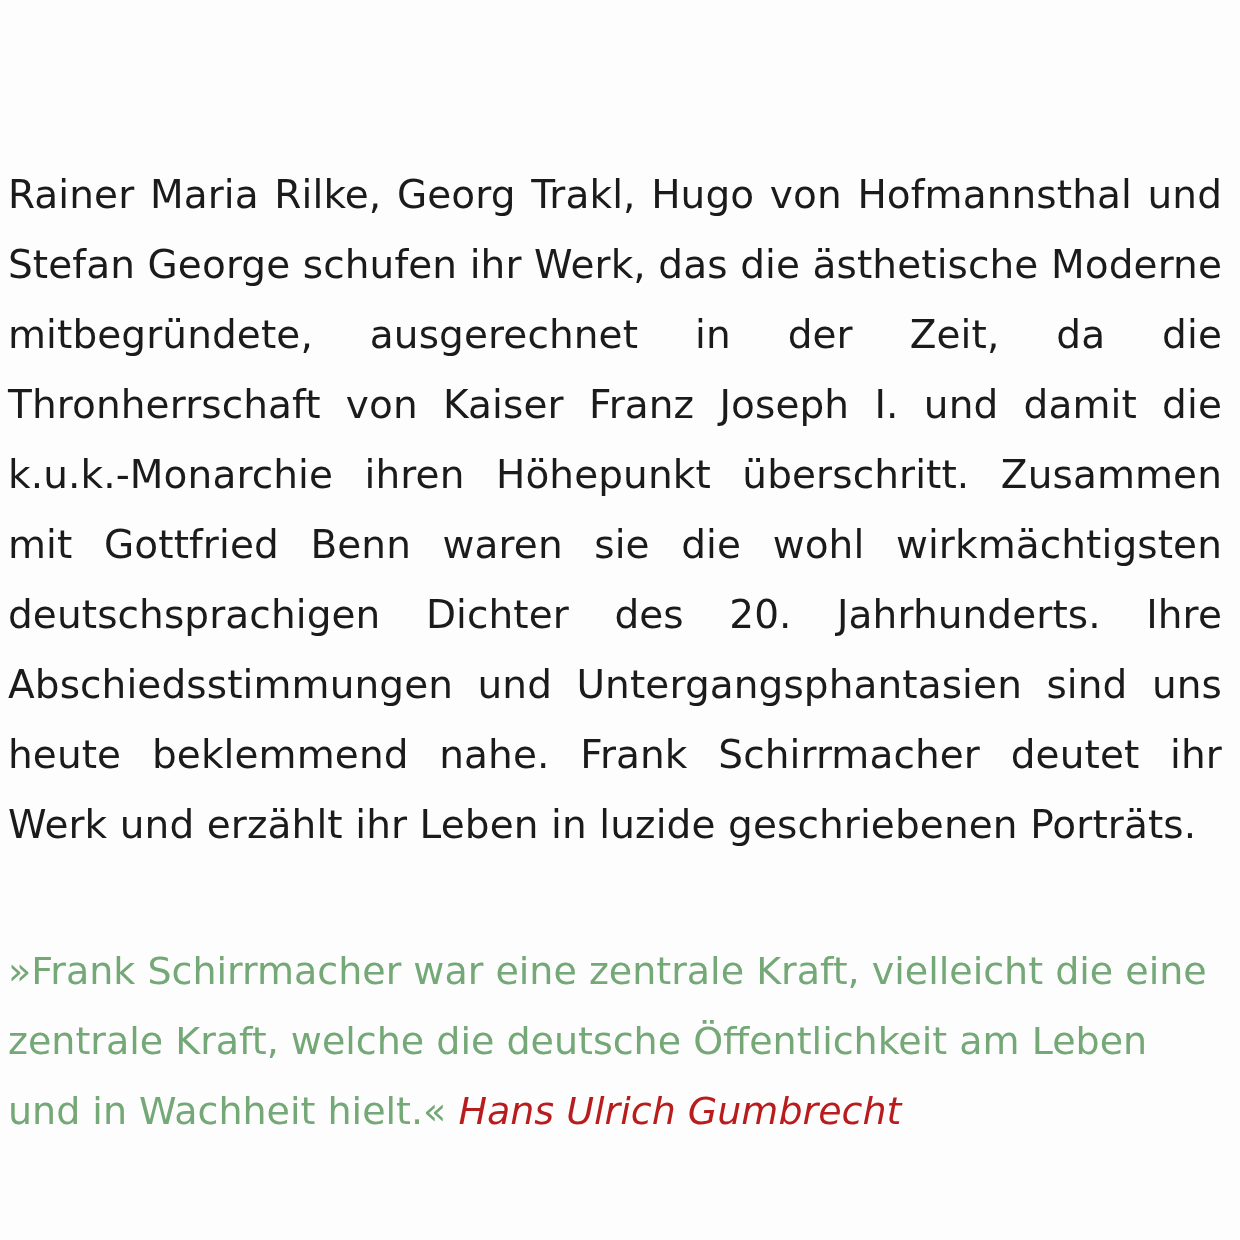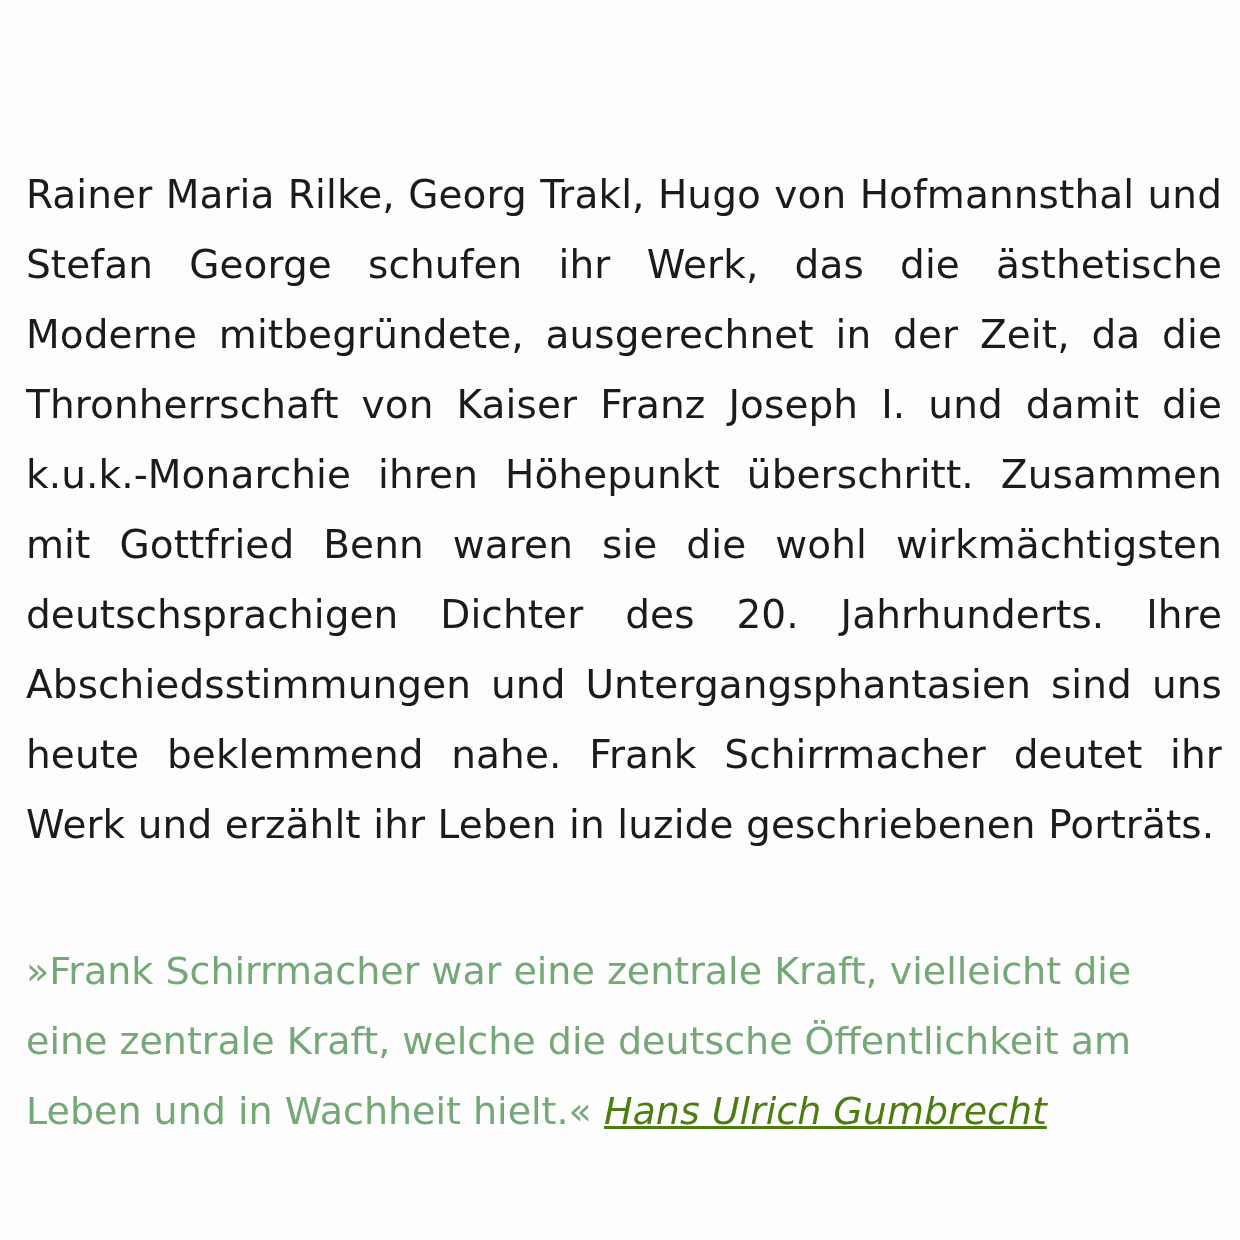--- a/index.html
+++ b/index.html
@@ -12,21 +12,21 @@
     height: 1240px;
     font-family: "DejaVu Sans", sans-serif;
     -webkit-font-smoothing: antialiased;
   }
   .page {
     position: relative;
     width: 1240px;
     height: 1240px;
     background: #fdfdfd;
     box-sizing: border-box;
-    padding: 160px 10px 0 18px;
+    padding: 160px 10px 0 0;
   }
   .blurb {
     font-size: 39px;
     line-height: 70px;
     color: #1b1b1b;
     text-align: justify;
     text-justify: inter-word;
     letter-spacing: 0.1px;
     font-weight: 400;
     margin: 0 0 0 0;
@@ -42,22 +42,21 @@
     line-height: 70px;
     color: #74a876;
     text-align: justify;
     text-justify: inter-word;
   }
   .quote-block p {
     margin: 0;
   }
   .quote-attrib {
     font-style: italic;
-    color: #4d7c0f;
-    text-decoration: underline;
+    color: #b91c1c;
   }
   .nowrap-last {
     text-align: left;
   }
 </style>
 </head>
 <body>
 
 <div class="page">
 

